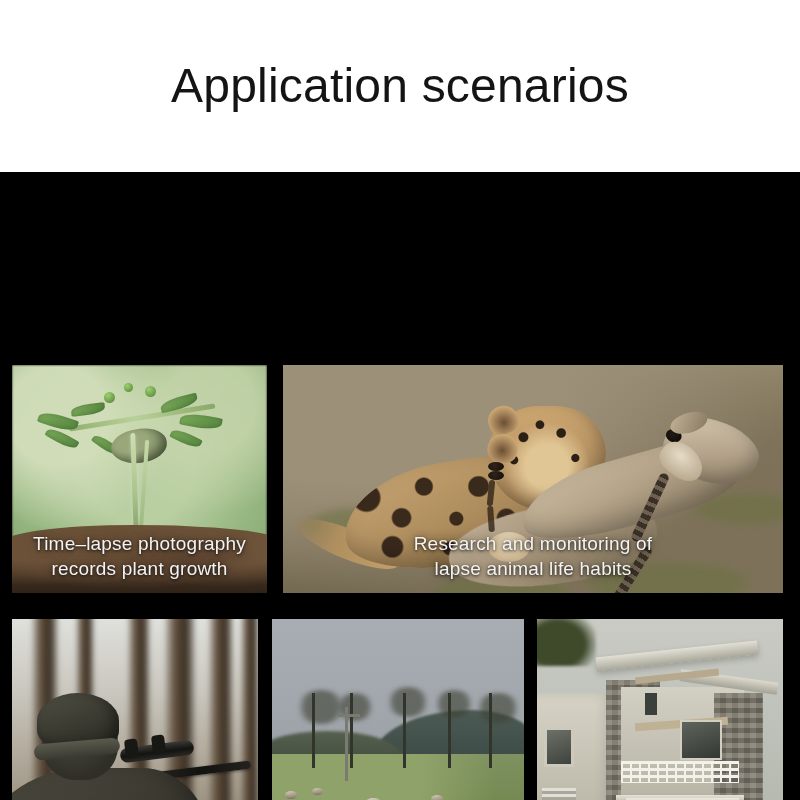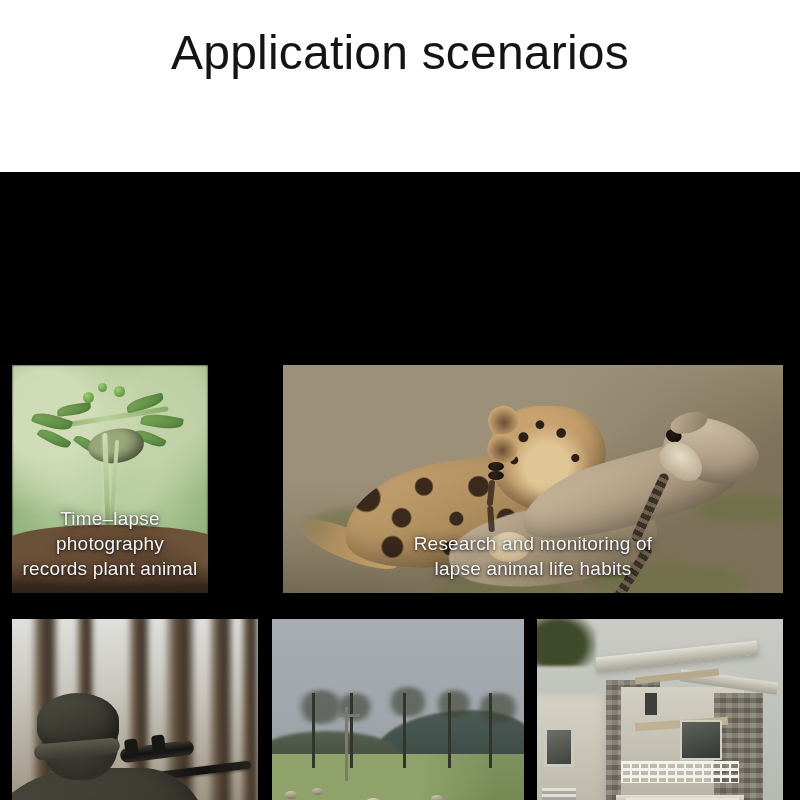--- a/index.html
+++ b/index.html
@@ -7,21 +7,21 @@
     width: 800px; height: 800px;
     background: #ffffff;
     font-family: "Liberation Sans", sans-serif;
     overflow: hidden;
   }
   #page { position: relative; width: 800px; height: 800px; background: #fff; }
 
   
   .page-title {
     position: absolute;
-    left: 0; top: 25px; width: 800px;
+    left: 0; top: 58px; width: 800px;
     text-align: center;
     font-size: 48px;
     font-weight: 500;
     letter-spacing: 0.2px;
     color: #141414;
     line-height: 56px;
     white-space: nowrap;
   }
 
   
@@ -47,21 +47,21 @@
     color: #f3f3f3;
     font-size: 19px;
     line-height: 25px;
     letter-spacing: 0.2px;
     text-shadow: 0 1px 3px rgba(0,0,0,.75), 0 0 10px rgba(0,0,0,.55);
     z-index: 40;
     padding: 0 6px;
   }
 
   
-  #cell-seedling { left: 12px; top: 193px; width: 196px; height: 228px; }
+  #cell-seedling { left: 12px; top: 193px; width: 255px; height: 228px; }
   .seedling-bg {
     inset: 0;
     background:
       radial-gradient(circle at 18% 22%, rgba(210,222,186,.95) 0 18%, rgba(0,0,0,0) 42%),
       radial-gradient(circle at 78% 18%, rgba(198,213,172,.85) 0 16%, rgba(0,0,0,0) 40%),
       radial-gradient(circle at 50% 46%, #b9cfa2 0 30%, #9cbb86 58%, #7fa46c 100%),
       linear-gradient(180deg, #c3d6ac 0%, #9dbd86 55%, #6f9460 78%, #4c6b45 100%);
     filter: blur(1px);
   }
   .soil {
@@ -481,21 +481,21 @@
         <div class="bud bd1"></div>
         <div class="bud bd2"></div>
         <div class="bud bd3"></div>
         <div class="seed"></div>
         <div class="stem"></div>
         <div class="stem2"></div>
         <div class="soil"></div>
       </div>
       <div class="caption">
         <div>Time–lapse photography</div>
-        <div>records plant animal</div>
+        <div>records plant growth</div>
       </div>
     </div>
 
     <div class="cell" id="cell-wildlife">
       <div class="scene">
         <div class="savanna-bg"></div>
         <div class="grass-patch gp1"></div>
         <div class="grass-patch gp2"></div>
         <div class="grass-patch gp3"></div>
         <div class="grass-patch gp4"></div>

